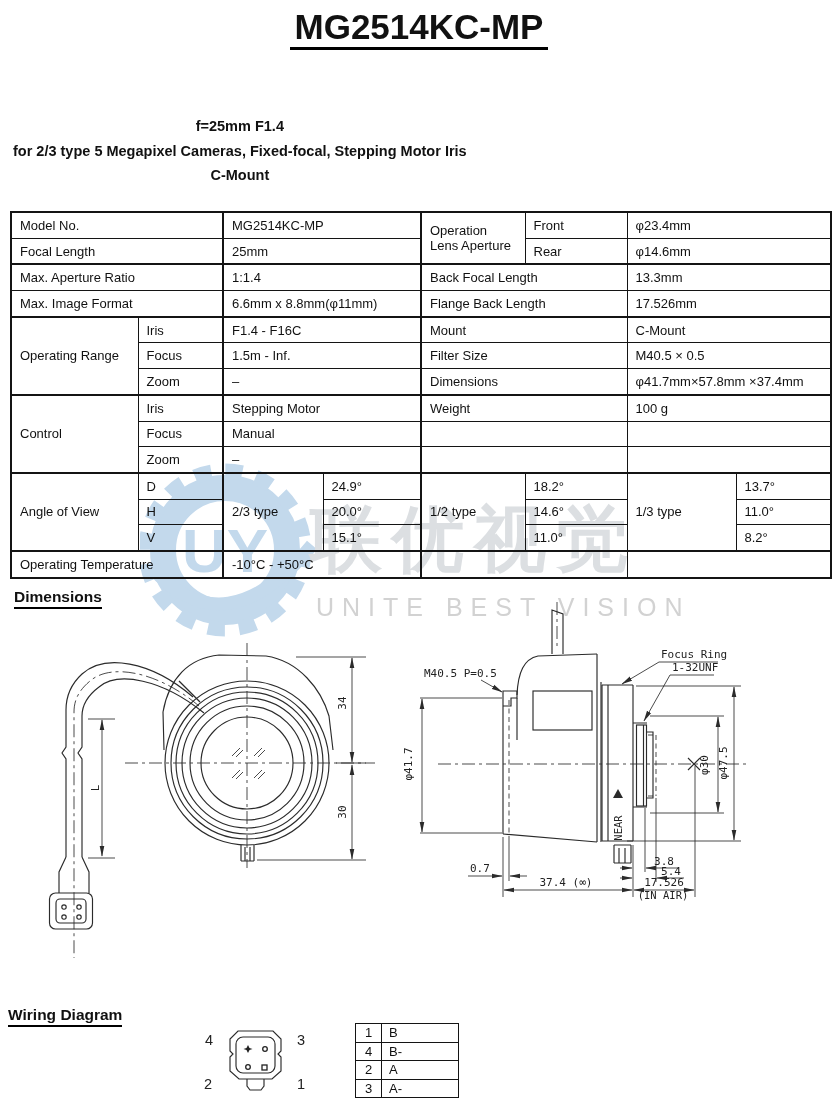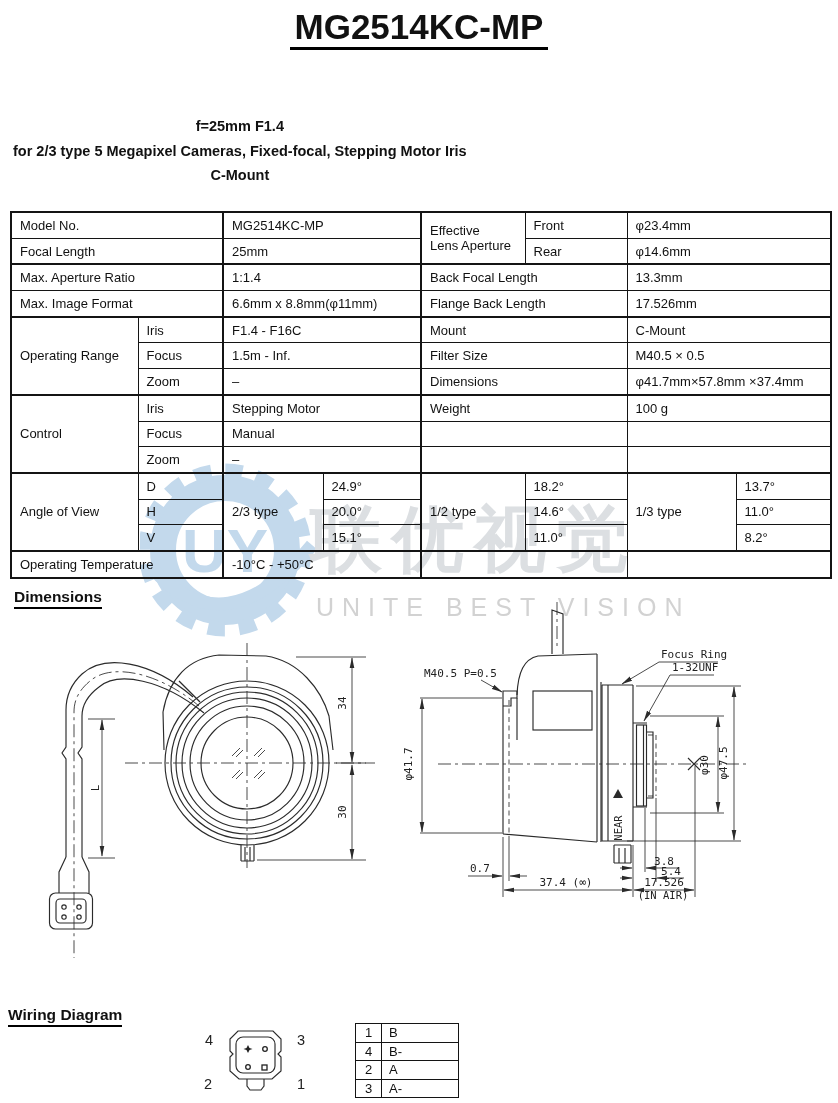--- a/index.html
+++ b/index.html
@@ -83,21 +83,21 @@
       <col style="width:104px">
         <col style="width:102px">
         <col style="width:109px">
         <col style="width:95px">
     </colgroup>
     <tbody>
         <tr>
       <td colspan="2" class="vr">Model No.</td>
       <td colspan="2" class="vr">MG2514KC-MP</td>
       <td rowspan="2">
-        <div class="two">Effective</div>
+        <div class="two">Operation</div>
         <div class="two">Lens Aperture</div>
       </td>
       <td>Front</td>
       <td colspan="2">φ23.4mm</td>
     </tr>
     <tr>
       <td colspan="2" class="vr">Focal Length</td>
       <td colspan="2" class="vr">25mm</td>
       <td>Rear</td>
       <td colspan="2">φ14.6mm</td>

